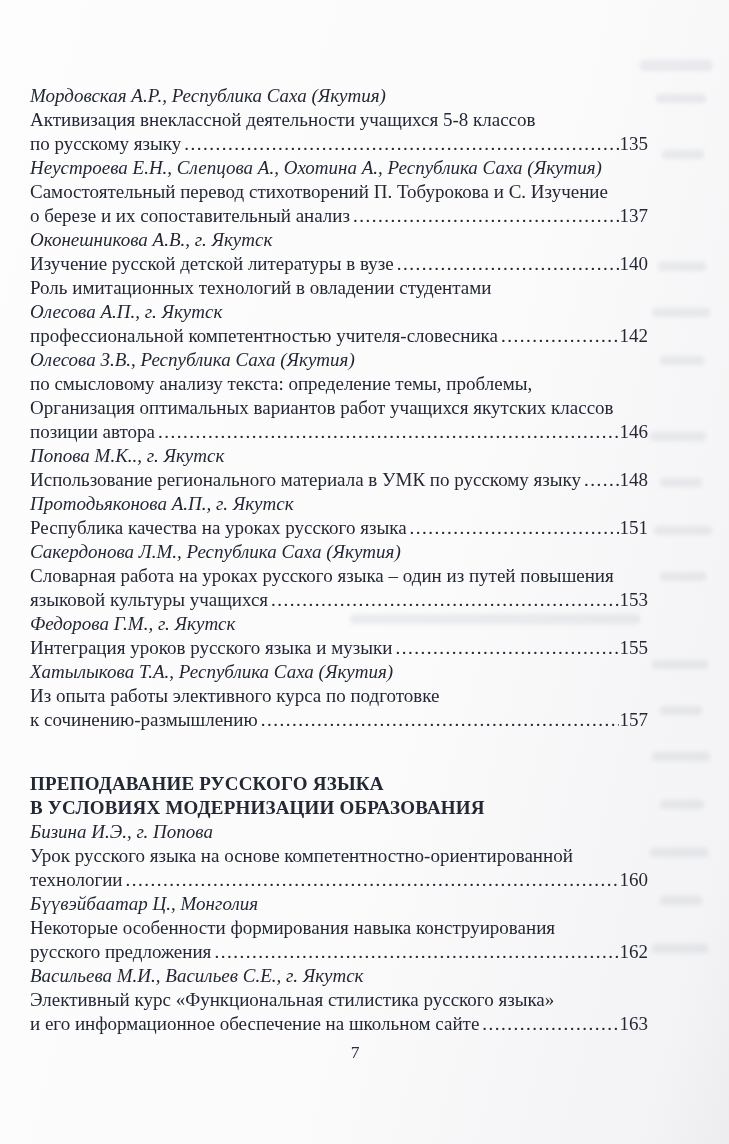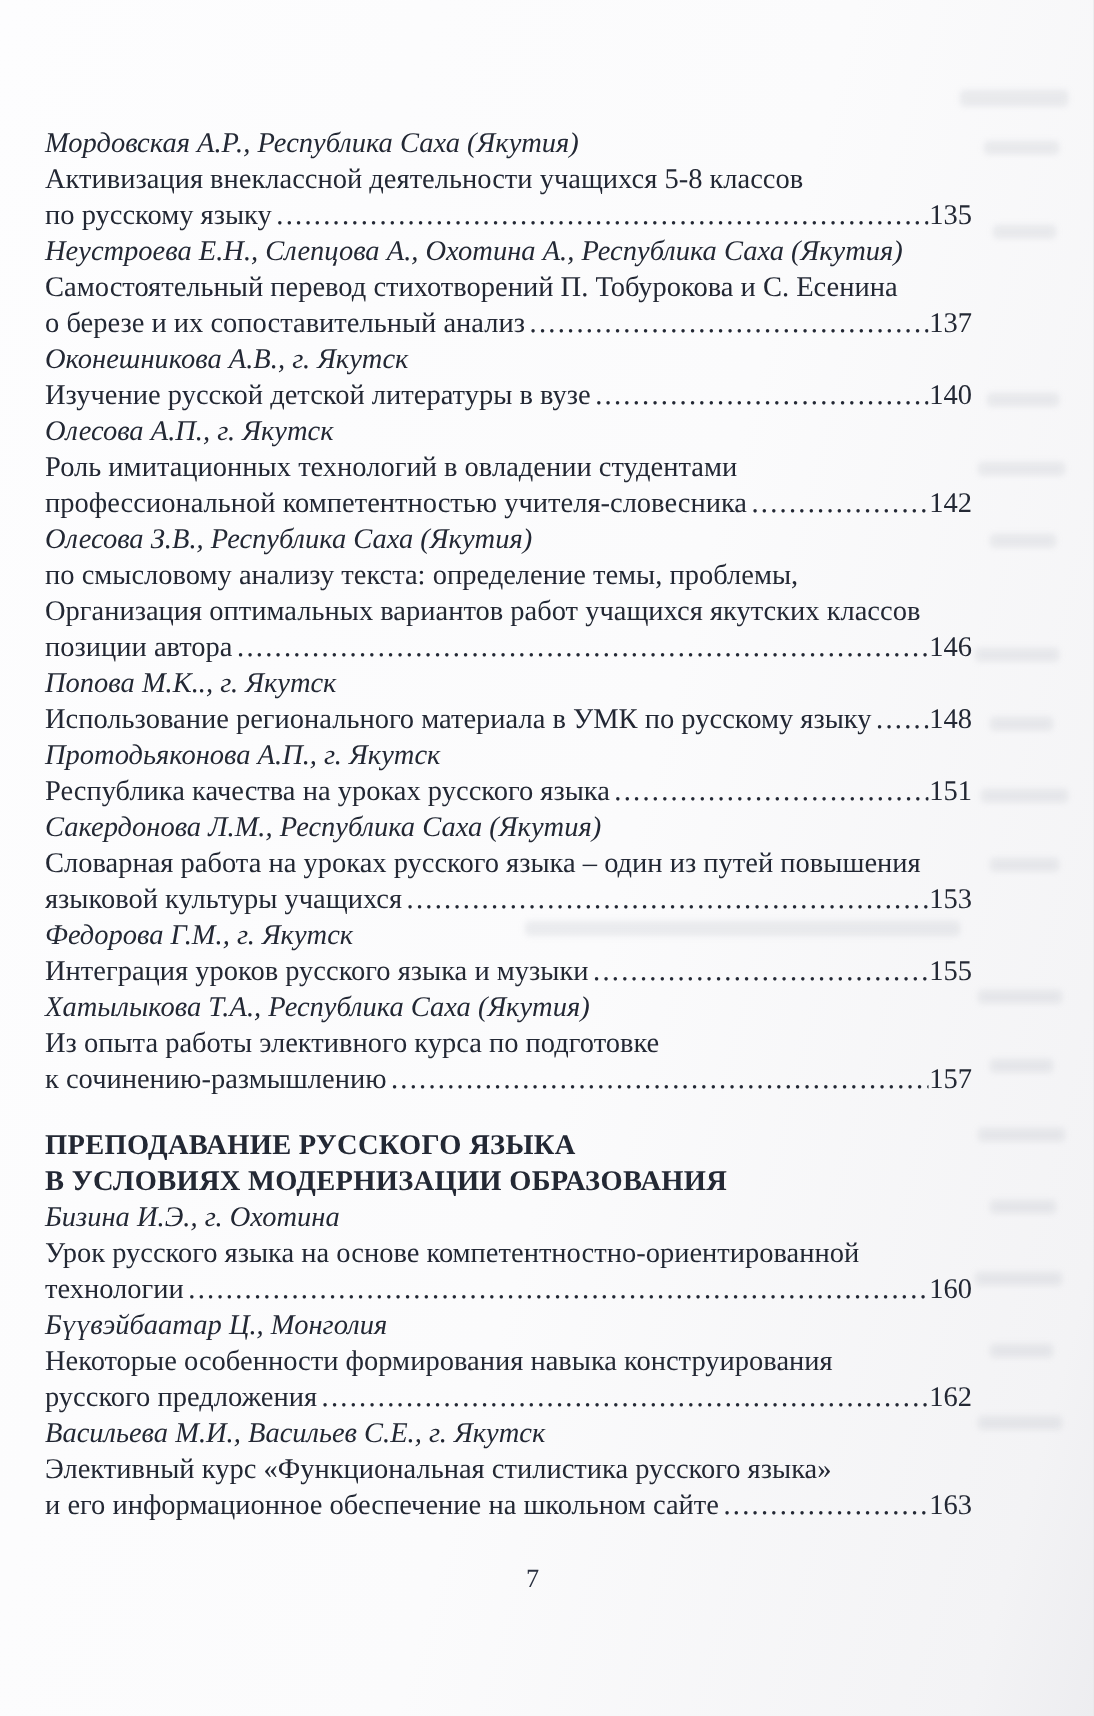--- a/index.html
+++ b/index.html
@@ -37,21 +37,21 @@
     min-width: 4px;
     margin: 0 1px 0 3px;
   }
   .leader::after {
     content: "....................................................................................................................................................................";
     letter-spacing: 1.5px;
   }
   .pg { flex: 0 0 auto; }
   .section-heading {
     font-weight: bold;
-    margin-top: 20px;
+    margin-top: 40px;
     letter-spacing: 0.2px;
   }
   .footer {
     position: absolute;
     top: 1042px; left: 0;
     width: 710px;
     text-align: center;
     font-size: 17.5px;
     color: #2a3040;
   }
@@ -92,38 +92,38 @@
         <div class="line author">Мордовская А.Р., Республика Саха (Якутия)</div>
         <div class="line title">Активизация внеклассной деятельности учащихся 5-8 классов</div>
         <div class="leader-line">
           <span class="title-text">по русскому языку</span>
           <span class="leader"></span>
           <span class="pg">135</span>
         </div>
       </div>
       <div class="entry">
         <div class="line author">Неустроева Е.Н., Слепцова А., Охотина А., Республика Саха (Якутия)</div>
-        <div class="line title">Самостоятельный перевод стихотворений П. Тобурокова и С. Есенина</div>
+        <div class="line title">Самостоятельный перевод стихотворений П. Тобурокова и С. Изучение</div>
         <div class="leader-line">
           <span class="title-text">о березе и их сопоставительный анализ</span>
           <span class="leader"></span>
           <span class="pg">137</span>
         </div>
       </div>
       <div class="entry">
         <div class="line author">Оконешникова А.В., г. Якутск</div>
         <div class="leader-line">
           <span class="title-text">Изучение русской детской литературы в вузе</span>
           <span class="leader"></span>
           <span class="pg">140</span>
         </div>
       </div>
       <div class="entry">
+        <div class="line title">Роль имитационных технологий в овладении студентами</div>
         <div class="line author">Олесова А.П., г. Якутск</div>
-        <div class="line title">Роль имитационных технологий в овладении студентами</div>
         <div class="leader-line">
           <span class="title-text">профессиональной компетентностью учителя-словесника</span>
           <span class="leader"></span>
           <span class="pg">142</span>
         </div>
       </div>
       <div class="entry">
         <div class="line author">Олесова З.В., Республика Саха (Якутия)</div>
         <div class="line title">по смысловому анализу текста: определение темы, проблемы,</div>
         <div class="line title">Организация оптимальных вариантов работ учащихся якутских классов</div>
@@ -173,21 +173,21 @@
           <span class="title-text">к сочинению-размышлению</span>
           <span class="leader"></span>
           <span class="pg">157</span>
         </div>
       </div>
       <div class="section-heading">
         <div class="line heading-line">ПРЕПОДАВАНИЕ РУССКОГО ЯЗЫКА</div>
         <div class="line heading-line">В УСЛОВИЯХ МОДЕРНИЗАЦИИ ОБРАЗОВАНИЯ</div>
       </div>
       <div class="entry">
-        <div class="line author">Бизина И.Э., г. Охотина</div>
+        <div class="line author">Бизина И.Э., г. Попова</div>
         <div class="line title">Урок русского языка на основе компетентностно-ориентированной</div>
         <div class="leader-line">
           <span class="title-text">технологии</span>
           <span class="leader"></span>
           <span class="pg">160</span>
         </div>
       </div>
       <div class="entry">
         <div class="line author">Бүүвэйбаатар Ц., Монголия</div>
         <div class="line title">Некоторые особенности формирования навыка конструирования</div>

